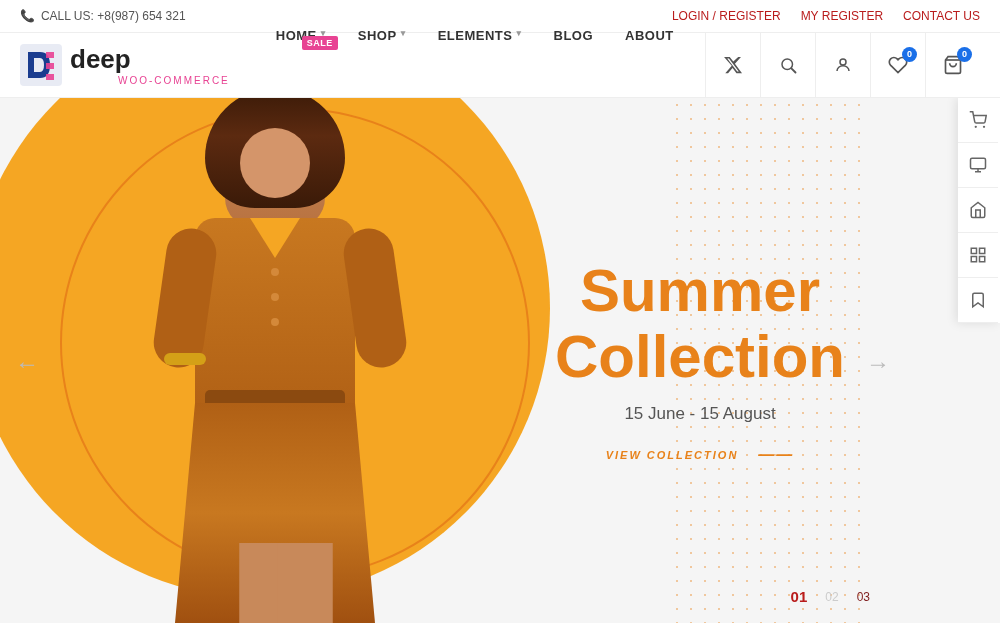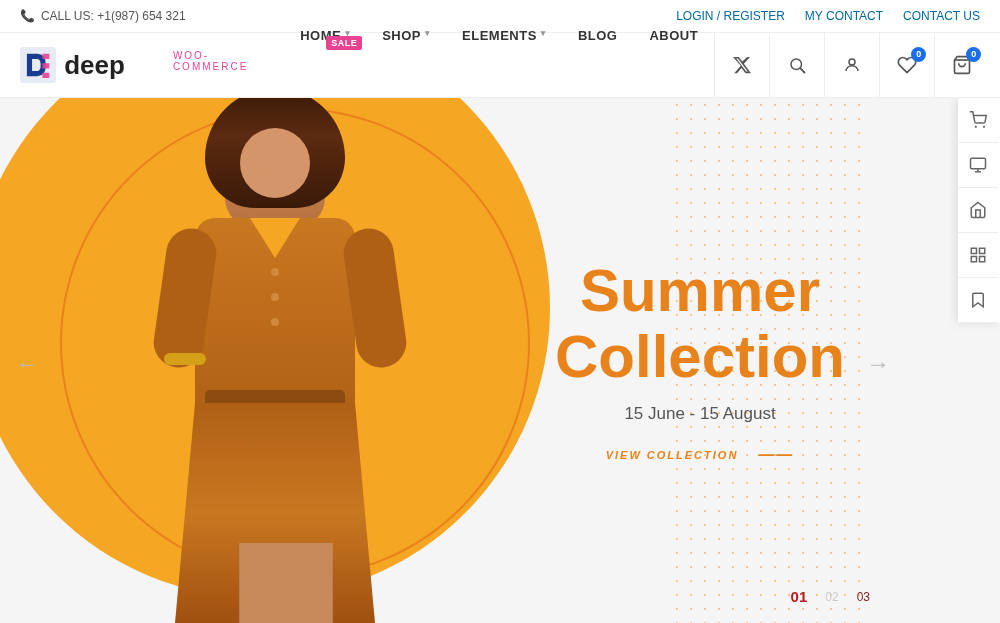--- a/index.html
+++ b/index.html
@@ -12,21 +12,21 @@
       display: flex;
       align-items: center;
       justify-content: space-between;
       padding: 0 20px;
       height: 33px;
       font-size: 12px;
       color: #555;
     }
     .top-bar-left { display: flex; align-items: center; gap: 6px; }
     .top-bar-right { display: flex; align-items: center; gap: 20px; }
-    .top-bar-right a { color: #0369a1; text-decoration: none; font-size: 12px; }
+    .top-bar-right a { color: #b91c1c; text-decoration: none; font-size: 12px; }
 
     
     .main-nav {
       background: #fff;
       border-bottom: 1px solid #eee;
       display: flex;
       align-items: center;
       height: 65px;
       padding: 0 20px;
       position: relative;
@@ -34,21 +34,21 @@
     .logo {
       display: flex;
       align-items: center;
       margin-right: 30px;
     }
     .logo-icon {
       width: 42px;
       height: 42px;
       margin-right: 8px;
     }
-    .logo-text { display: flex; }
+    .logo-text { display: flex; flex-direction: column; }
     .logo-text .brand { font-size: 26px; font-weight: bold; color: #222; }
     .logo-text .sub { font-size: 10px; color: #e84393; letter-spacing: 2px; margin-left: 48px; }
 
     .nav-items {
       display: flex;
       align-items: center;
       gap: 0;
       flex: 1;
     }
     .nav-item {
@@ -148,25 +148,25 @@
       color: #666;
       font-size: 16px;
     }
   </style>
 </head>
 <body>
 
 <div class="top-bar">
   <div class="top-bar-left">
     <span>📞</span>
-    <span>CALL US: +1(987) 654 321</span>
+    <span>CALL US: +8(987) 654 321</span>
   </div>
   <div class="top-bar-right">
     <a>LOGIN / REGISTER</a>
-    <a>MY CONTACT</a>
+    <a>MY REGISTER</a>
     <a>CONTACT US</a>
   </div>
 </div>
 
 <div class="main-nav">
   <div class="logo">
 
     <svg class="logo-icon" viewBox="0 0 42 42">
       <rect width="42" height="42" rx="4" fill="#1a3c8f" opacity="0.1"></rect>
       <path d="M8 8 L8 34 L20 34 Q30 34 30 21 Q30 8 20 8 Z M14 14 L20 14 Q24 14 24 21 Q24 28 20 28 L14 28 Z" fill="#1a3c8f"></path>

